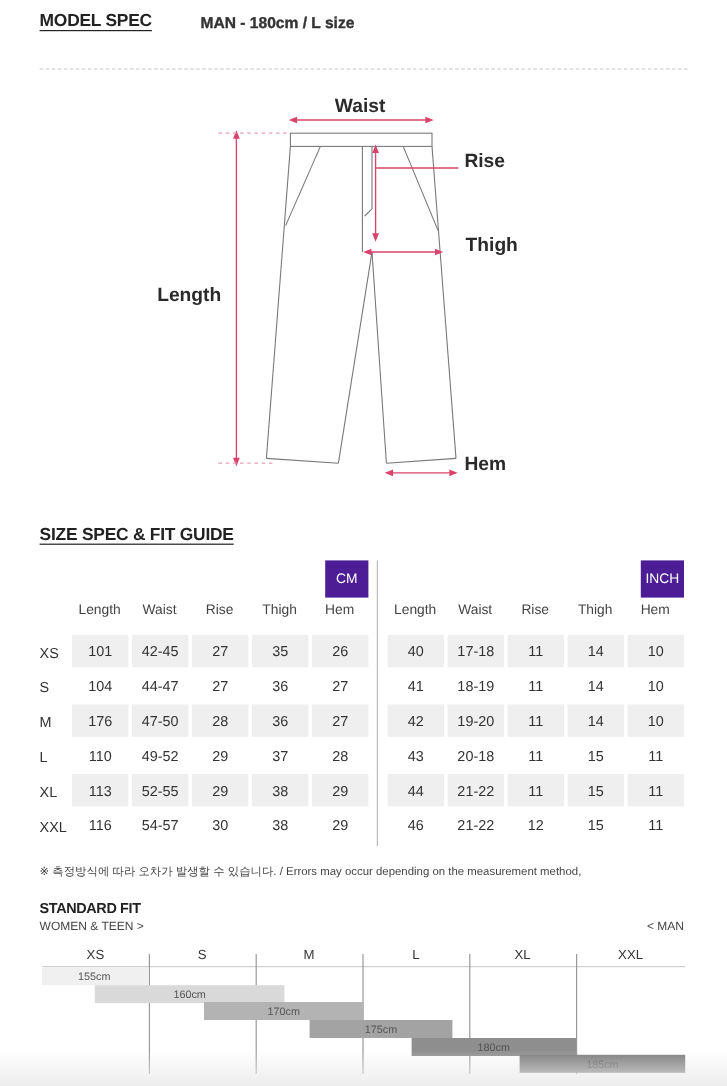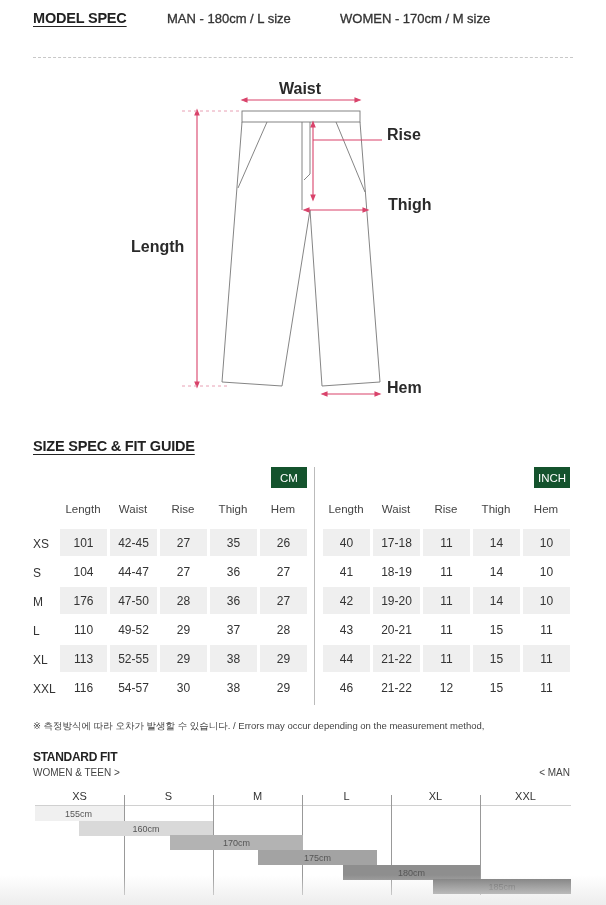--- a/index.html
+++ b/index.html
@@ -1,31 +1,31 @@
 <!DOCTYPE html>
 <html><head>
 <meta charset="utf-8">
 <style>
   * { box-sizing: border-box; margin: 0; padding: 0; }
   html, body { width: 606px; height: 905px; background: #ffffff; overflow: hidden; }
   body { position: relative; font-family: "Liberation Sans", "DejaVu Sans", sans-serif; color: #222; }
 
   .model-spec { position: absolute; top: 8px; left: 33px; width: 550px; height: 20px; display: flex; align-items: center; font-size: 13.5px; font-weight: bold; }
   .model-spec .title { text-decoration: underline; text-underline-offset: 3px; font-size: 14.5px; letter-spacing: -0.2px; }
-  .model-spec .man { position: absolute; left: 134px; font-weight: normal; font-size: 13px; color: #333; -webkit-text-stroke: 0.3px #333; }
+  .model-spec .man { position: absolute; left: 134px; font-weight: bold; font-size: 13px; color: #333; -webkit-text-stroke: 0.3px #333; }
   .model-spec .women { position: absolute; left: 307px; font-weight: normal; font-size: 13px; color: #333; -webkit-text-stroke: 0.3px #333; }
   .dashed-divider { position: absolute; top: 57px; left: 33px; width: 540px; border-top: 1px dashed #c8c8c8; }
 
   .diagram { position: absolute; top: 70px; left: 120px; width: 320px; height: 340px; }
   .diagram svg { position: absolute; left: 0; top: 0; }
   .dlabel { position: absolute; font-weight: bold; font-size: 16px; color: #2a2a2a; }
 
   .size-title { position: absolute; top: 438px; left: 33px; font-size: 14.5px; font-weight: bold; text-decoration: underline; text-underline-offset: 3px; letter-spacing: -0.2px; }
 
-  .unit-badge { position: absolute; height: 21px; background: #14532d; color: #fff; font-size: 11.5px; display: flex; align-items: center; justify-content: center; }
+  .unit-badge { position: absolute; height: 31px; background: #4c1d95; color: #fff; font-size: 11.5px; display: flex; align-items: center; justify-content: center; }
   .vdivider { position: absolute; top: 467px; left: 314px; width: 1px; height: 238px; background: #bbbbbb; }
 
   .col-head { position: absolute; top: 503px; font-size: 11.5px; color: #444; text-align: center; width: 48px; }
   .row-label { position: absolute; left: 33px; font-size: 12px; color: #333; }
   .cell { position: absolute; height: 27px; width: 47px; display: flex; align-items: center; justify-content: center; font-size: 12px; color: #333; }
   .cell.shade { background: #efefef; }
 
   .note { position: absolute; top: 720px; left: 33px; font-size: 9.5px; color: #444; }
 
   .std-title { position: absolute; top: 750px; left: 33px; font-size: 12px; font-weight: bold; color: #222; letter-spacing: -0.3px; }
@@ -37,21 +37,20 @@
   .fit-vline { position: absolute; top: 795px; width: 1px; height: 100px; background: #999; }
   .fit-bar { position: absolute; height: 15px; font-size: 9px; display: flex; align-items: center; justify-content: center; color: #555; }
   .bottom-fade { position: absolute; left: 0; top: 875px; width: 606px; height: 30px; background: linear-gradient(to bottom, rgba(255,255,255,0), rgba(235,235,235,0.9)); }
 </style>
 </head>
 <body>
 
 <div class="model-spec">
   <span class="title">MODEL SPEC</span>
   <span class="man">MAN - 180cm / L size</span>
-  <span class="women">WOMEN - 170cm / M size</span>
 </div>
 <div class="dashed-divider"></div>
 
 <div class="diagram">
   <svg width="320" height="340" viewBox="0 0 320 340">
     <g stroke="#777" stroke-width="0.9" fill="none">
 
       <rect x="122" y="41" width="118" height="11"></rect>
 
       <path d="M122 52 L102 312"></path>
@@ -195,21 +194,21 @@
   </div>
   <div>
     <div class="cell shade" style="left:323px; top:587px;">42</div>
     <div class="cell shade" style="left:373px; top:587px;">19-20</div>
     <div class="cell shade" style="left:423px; top:587px;">11</div>
     <div class="cell shade" style="left:473px; top:587px;">14</div>
     <div class="cell shade" style="left:523px; top:587px;">10</div>
   </div>
   <div>
     <div class="cell" style="left:323px; top:616px;">43</div>
-    <div class="cell" style="left:373px; top:616px;">20-21</div>
+    <div class="cell" style="left:373px; top:616px;">20-18</div>
     <div class="cell" style="left:423px; top:616px;">11</div>
     <div class="cell" style="left:473px; top:616px;">15</div>
     <div class="cell" style="left:523px; top:616px;">11</div>
   </div>
   <div>
     <div class="cell shade" style="left:323px; top:645px;">44</div>
     <div class="cell shade" style="left:373px; top:645px;">21-22</div>
     <div class="cell shade" style="left:423px; top:645px;">11</div>
     <div class="cell shade" style="left:473px; top:645px;">15</div>
     <div class="cell shade" style="left:523px; top:645px;">11</div>
@@ -238,19 +237,19 @@
   <div class="fit-head" style="left:480px; width:91px;">XXL</div>
 
   <div class="fit-hline"></div>
   <div class="fit-vline" style="left:124px;"></div>
   <div class="fit-vline" style="left:213px;"></div>
   <div class="fit-vline" style="left:302px;"></div>
   <div class="fit-vline" style="left:391px;"></div>
   <div class="fit-vline" style="left:480px;"></div>
 
   <div class="fit-bar" style="left:35px; top:806px; width:89px; background:#f0f0f0; justify-content:flex-start; padding-left:30px;">155cm</div>
-  <div class="fit-bar" style="left:79px; top:821px; width:134px; background:#d9d9d9;">160cm</div>
+  <div class="fit-bar" style="left:79px; top:821px; width:158px; background:#d9d9d9;">160cm</div>
   <div class="fit-bar" style="left:170px; top:835px; width:133px; background:#b3b3b3;">170cm</div>
   <div class="fit-bar" style="left:258px; top:850px; width:119px; background:#a3a3a3;">175cm</div>
   <div class="fit-bar" style="left:343px; top:865px; width:137px; background:#8e8e8e;">180cm</div>
   <div class="fit-bar" style="left:433px; top:879px; width:138px; background:#7a7a7a;">185cm</div>
 </div>
 <div class="bottom-fade"></div>
 
 </body></html>

